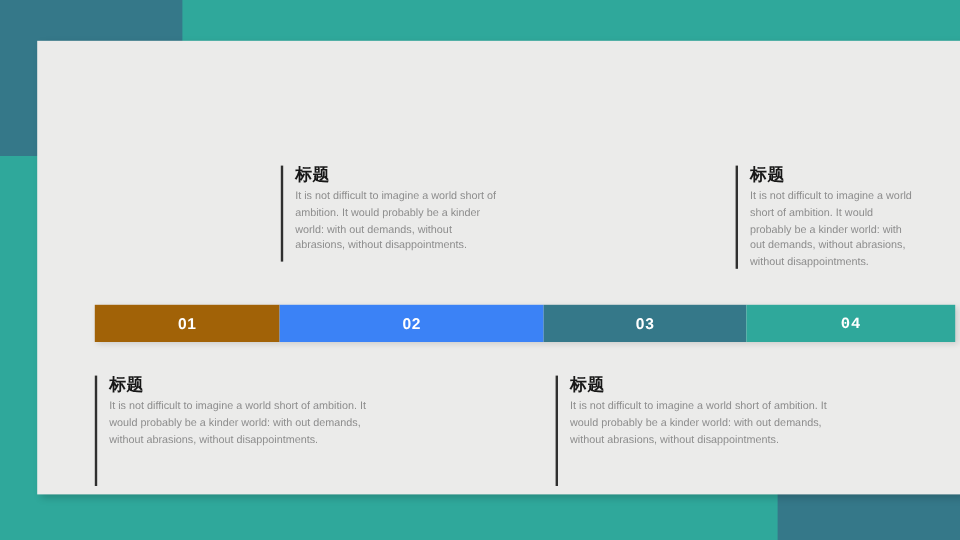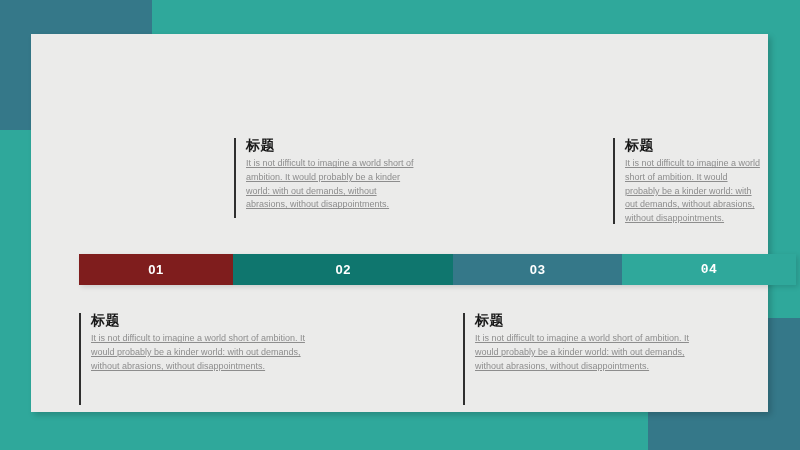--- a/index.html
+++ b/index.html
@@ -36,20 +36,21 @@
     background: #357889;
   }
 
   
   .card {
     position: absolute;
     left: 31px; top: 34px;
     width: 737px; height: 378px;
     background: #ebebea;
     box-shadow: 3px 3px 6px rgba(0,0,0,0.18);
+    padding-left: 33px;
   }
 
   
   .block {
     position: absolute;
     padding-left: 10px;
     border-left: 2px solid #2f2f2f;
     box-sizing: border-box;
   }
   .block .b-title {
@@ -58,21 +59,20 @@
     color: #171717;
     line-height: 1.1;
     margin: 0 0 4px 0;
     letter-spacing: 0.5px;
   }
   .block .b-body {
     font-size: 9px;
     color: #8d8d8d;
     line-height: 1.52;
     margin: 0;
-    text-decoration: underline;
   }
 
   
   .block-top-1 { left: 203px; top: 104px; width: 182px; height: 80px; }
   .block-top-2 { left: 582px; top: 104px; width: 150px; height: 86px; }
 
   
   .block-bot-1 { left: 48px;  top: 279px; width: 250px; height: 92px; }
   .block-bot-2 { left: 432px; top: 279px; width: 250px; height: 92px; }
 
@@ -114,24 +114,24 @@
       <div class="b-title">标题</div>
       <div class="b-body">It is not difficult to imagine a world short of ambition. It would probably be a kinder world: with out demands, without abrasions, without disappointments.</div>
     </div>
 
     <div class="block block-top-2">
       <div class="b-title">标题</div>
       <div class="b-body">It is not difficult to imagine a world short of ambition. It would probably be a kinder world: with out demands, without abrasions, without disappointments.</div>
     </div>
 
     <div class="numbar">
-      <div class="numseg s1" style="background:#7f1d1d">
+      <div class="numseg s1" style="background:#a16207">
         <span>01</span>
       </div>
-      <div class="numseg s2" style="background:#0f766e">
+      <div class="numseg s2" style="background:#3b82f6">
         <span>02</span>
       </div>
       <div class="numseg s3" style="background:#357889">
         <span>03</span>
       </div>
       <div class="numseg s4" style="background:#2fa89b">
         <span>04</span>
       </div>
     </div>
 

